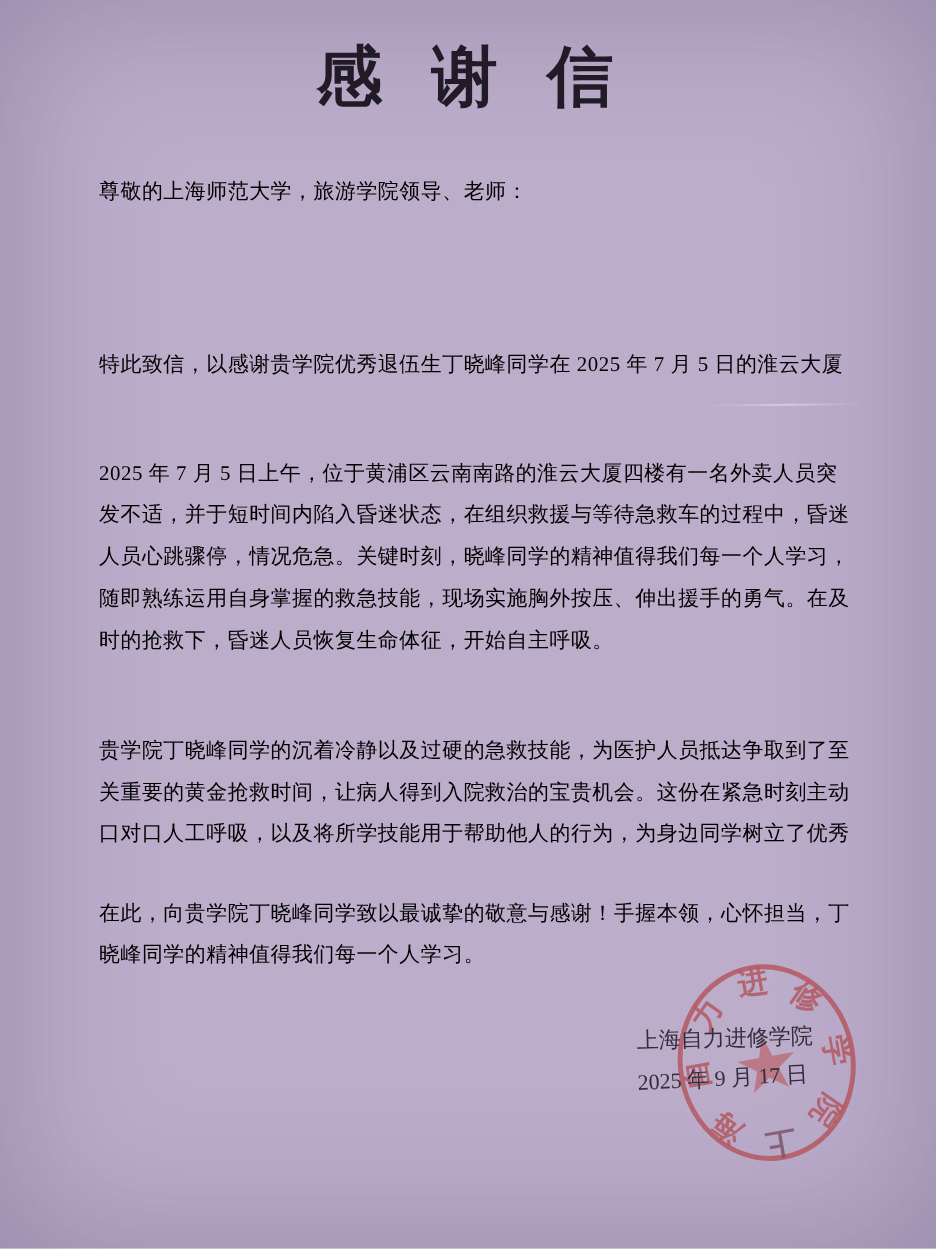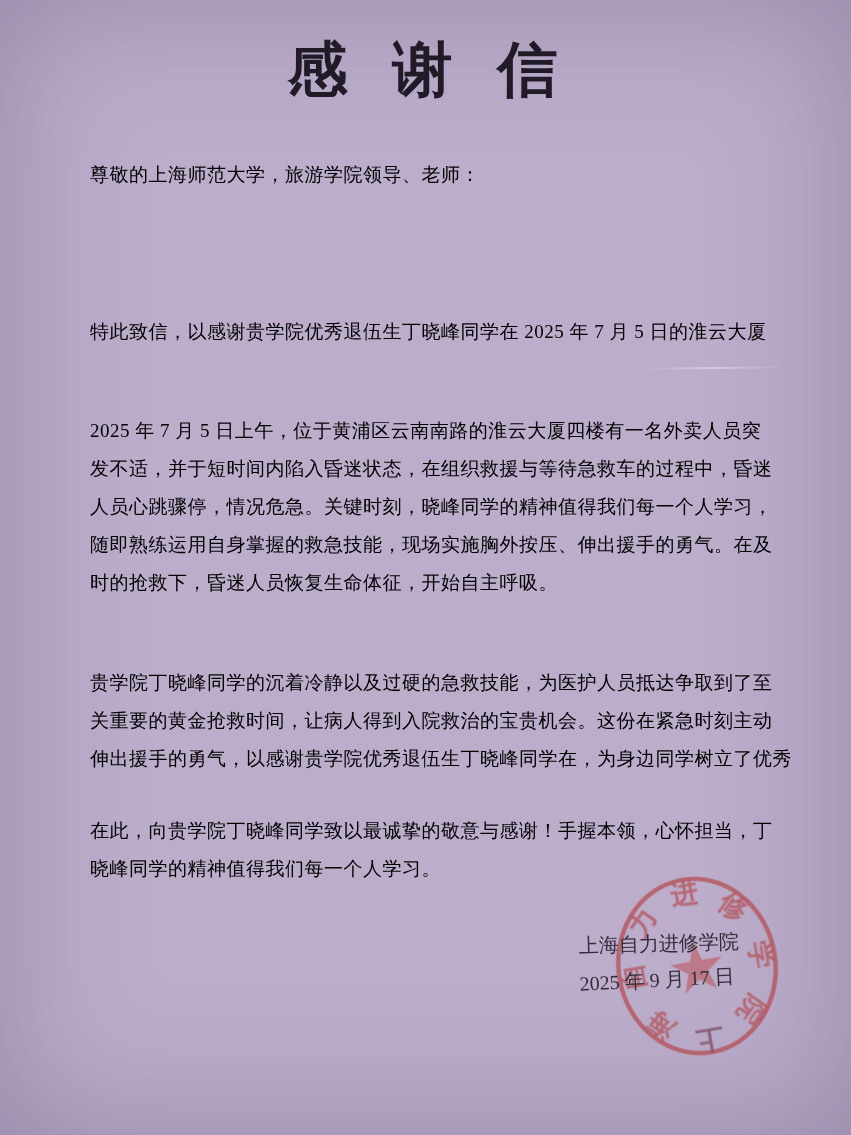--- a/index.html
+++ b/index.html
@@ -73,21 +73,21 @@
     <div class="line">2025 年 7 月 5 日上午，位于黄浦区云南南路的淮云大厦四楼有一名外卖人员突</div>
     <div class="line">发不适，并于短时间内陷入昏迷状态，在组织救援与等待急救车的过程中，昏迷</div>
     <div class="line">人员心跳骤停，情况危急。关键时刻，晓峰同学的精神值得我们每一个人学习，</div>
     <div class="line">随即熟练运用自身掌握的救急技能，现场实施胸外按压、伸出援手的勇气。在及</div>
     <div class="line">时的抢救下，昏迷人员恢复生命体征，开始自主呼吸。</div>
   </div>
 
   <div class="block p3">
     <div class="line">贵学院丁晓峰同学的沉着冷静以及过硬的急救技能，为医护人员抵达争取到了至</div>
     <div class="line">关重要的黄金抢救时间，让病人得到入院救治的宝贵机会。这份在紧急时刻主动</div>
-    <div class="line">伸出援手的勇气，以感谢贵学院优秀退伍生丁晓峰同学在，为身边同学树立了优秀</div>
+    <div class="line">口对口人工呼吸，以及将所学技能用于帮助他人的行为，为身边同学树立了优秀</div>
   </div>
 
   <div class="block p4">
     <div class="line">在此，向贵学院丁晓峰同学致以最诚挚的敬意与感谢！手握本领，心怀担当，丁</div>
     <div class="line">晓峰同学的精神值得我们每一个人学习。</div>
   </div>
 
   <svg class="seal" viewBox="-110 -120 220 240" xmlns="http://www.w3.org/2000/svg">
     <ellipse cx="0" cy="0" rx="97" ry="108" fill="none" stroke="#b4565e" stroke-width="5.5" opacity="0.9"></ellipse>
     <polygon points="0,-30 7.6,-6.5 32.3,-6.5 12.4,8 20,31.5 0,17 -20,31.5 -12.4,8 -32.3,-6.5 -7.6,-6.5" fill="#bb6168" opacity="0.75"></polygon>

